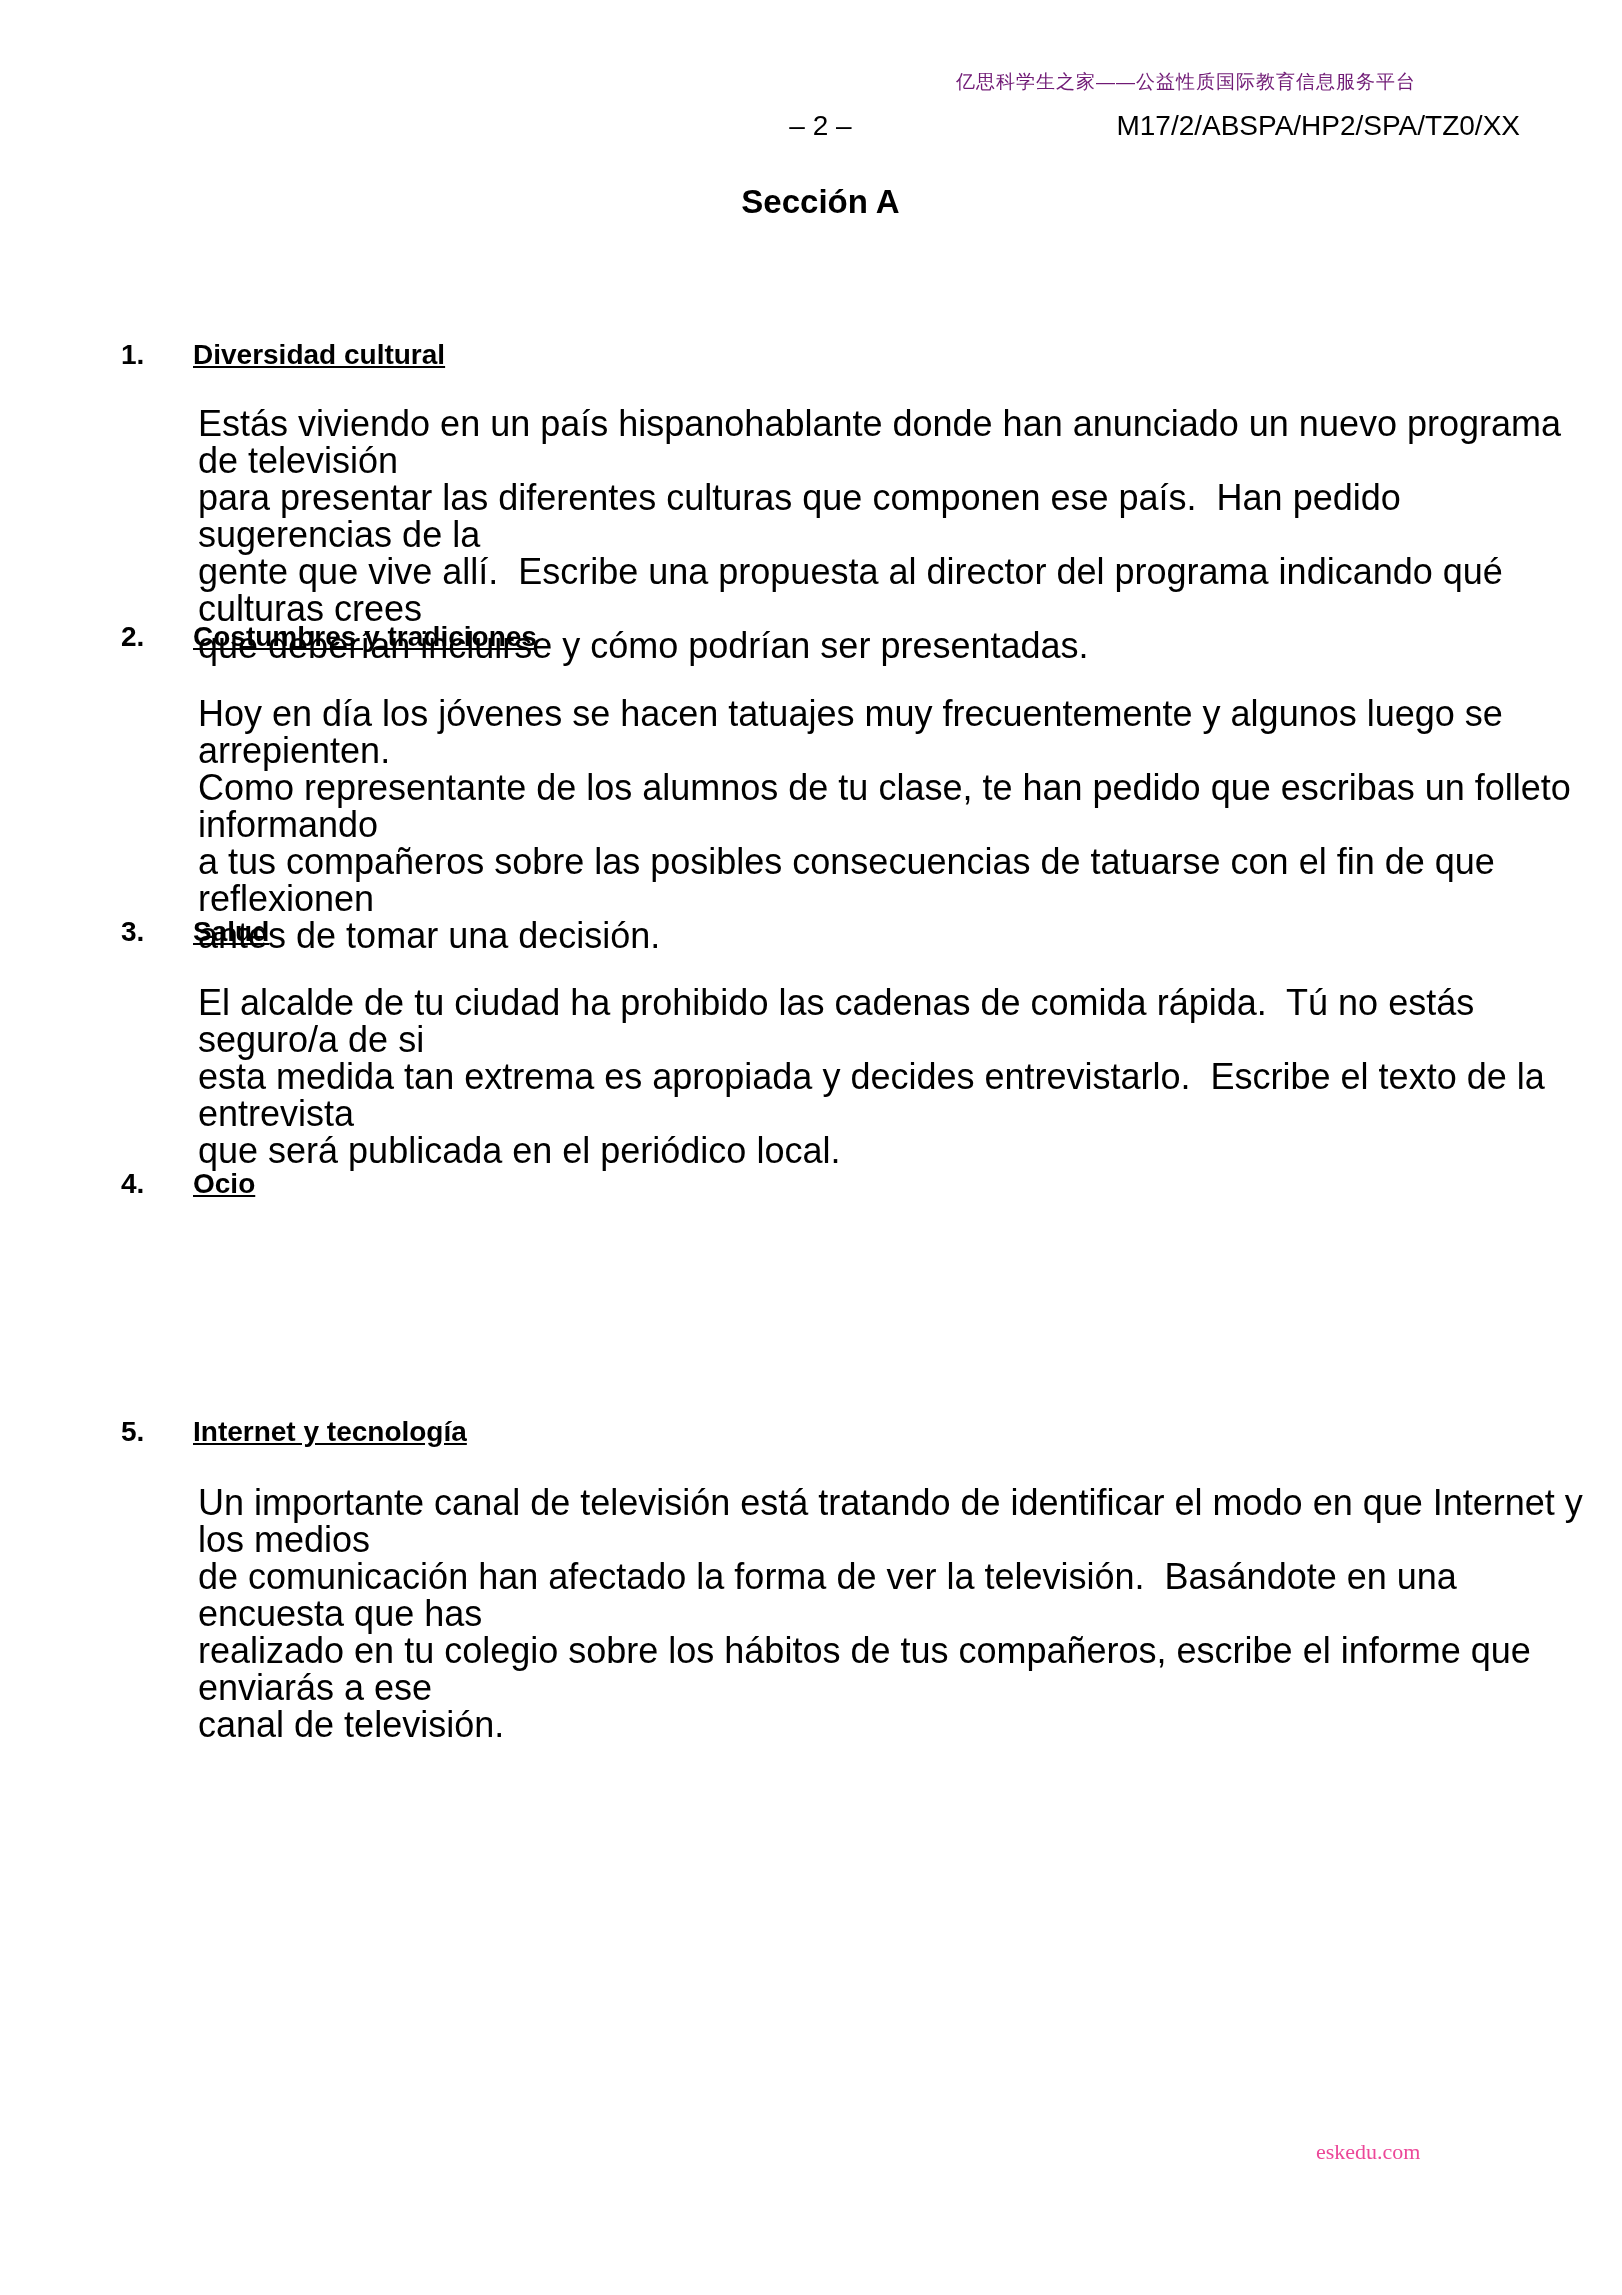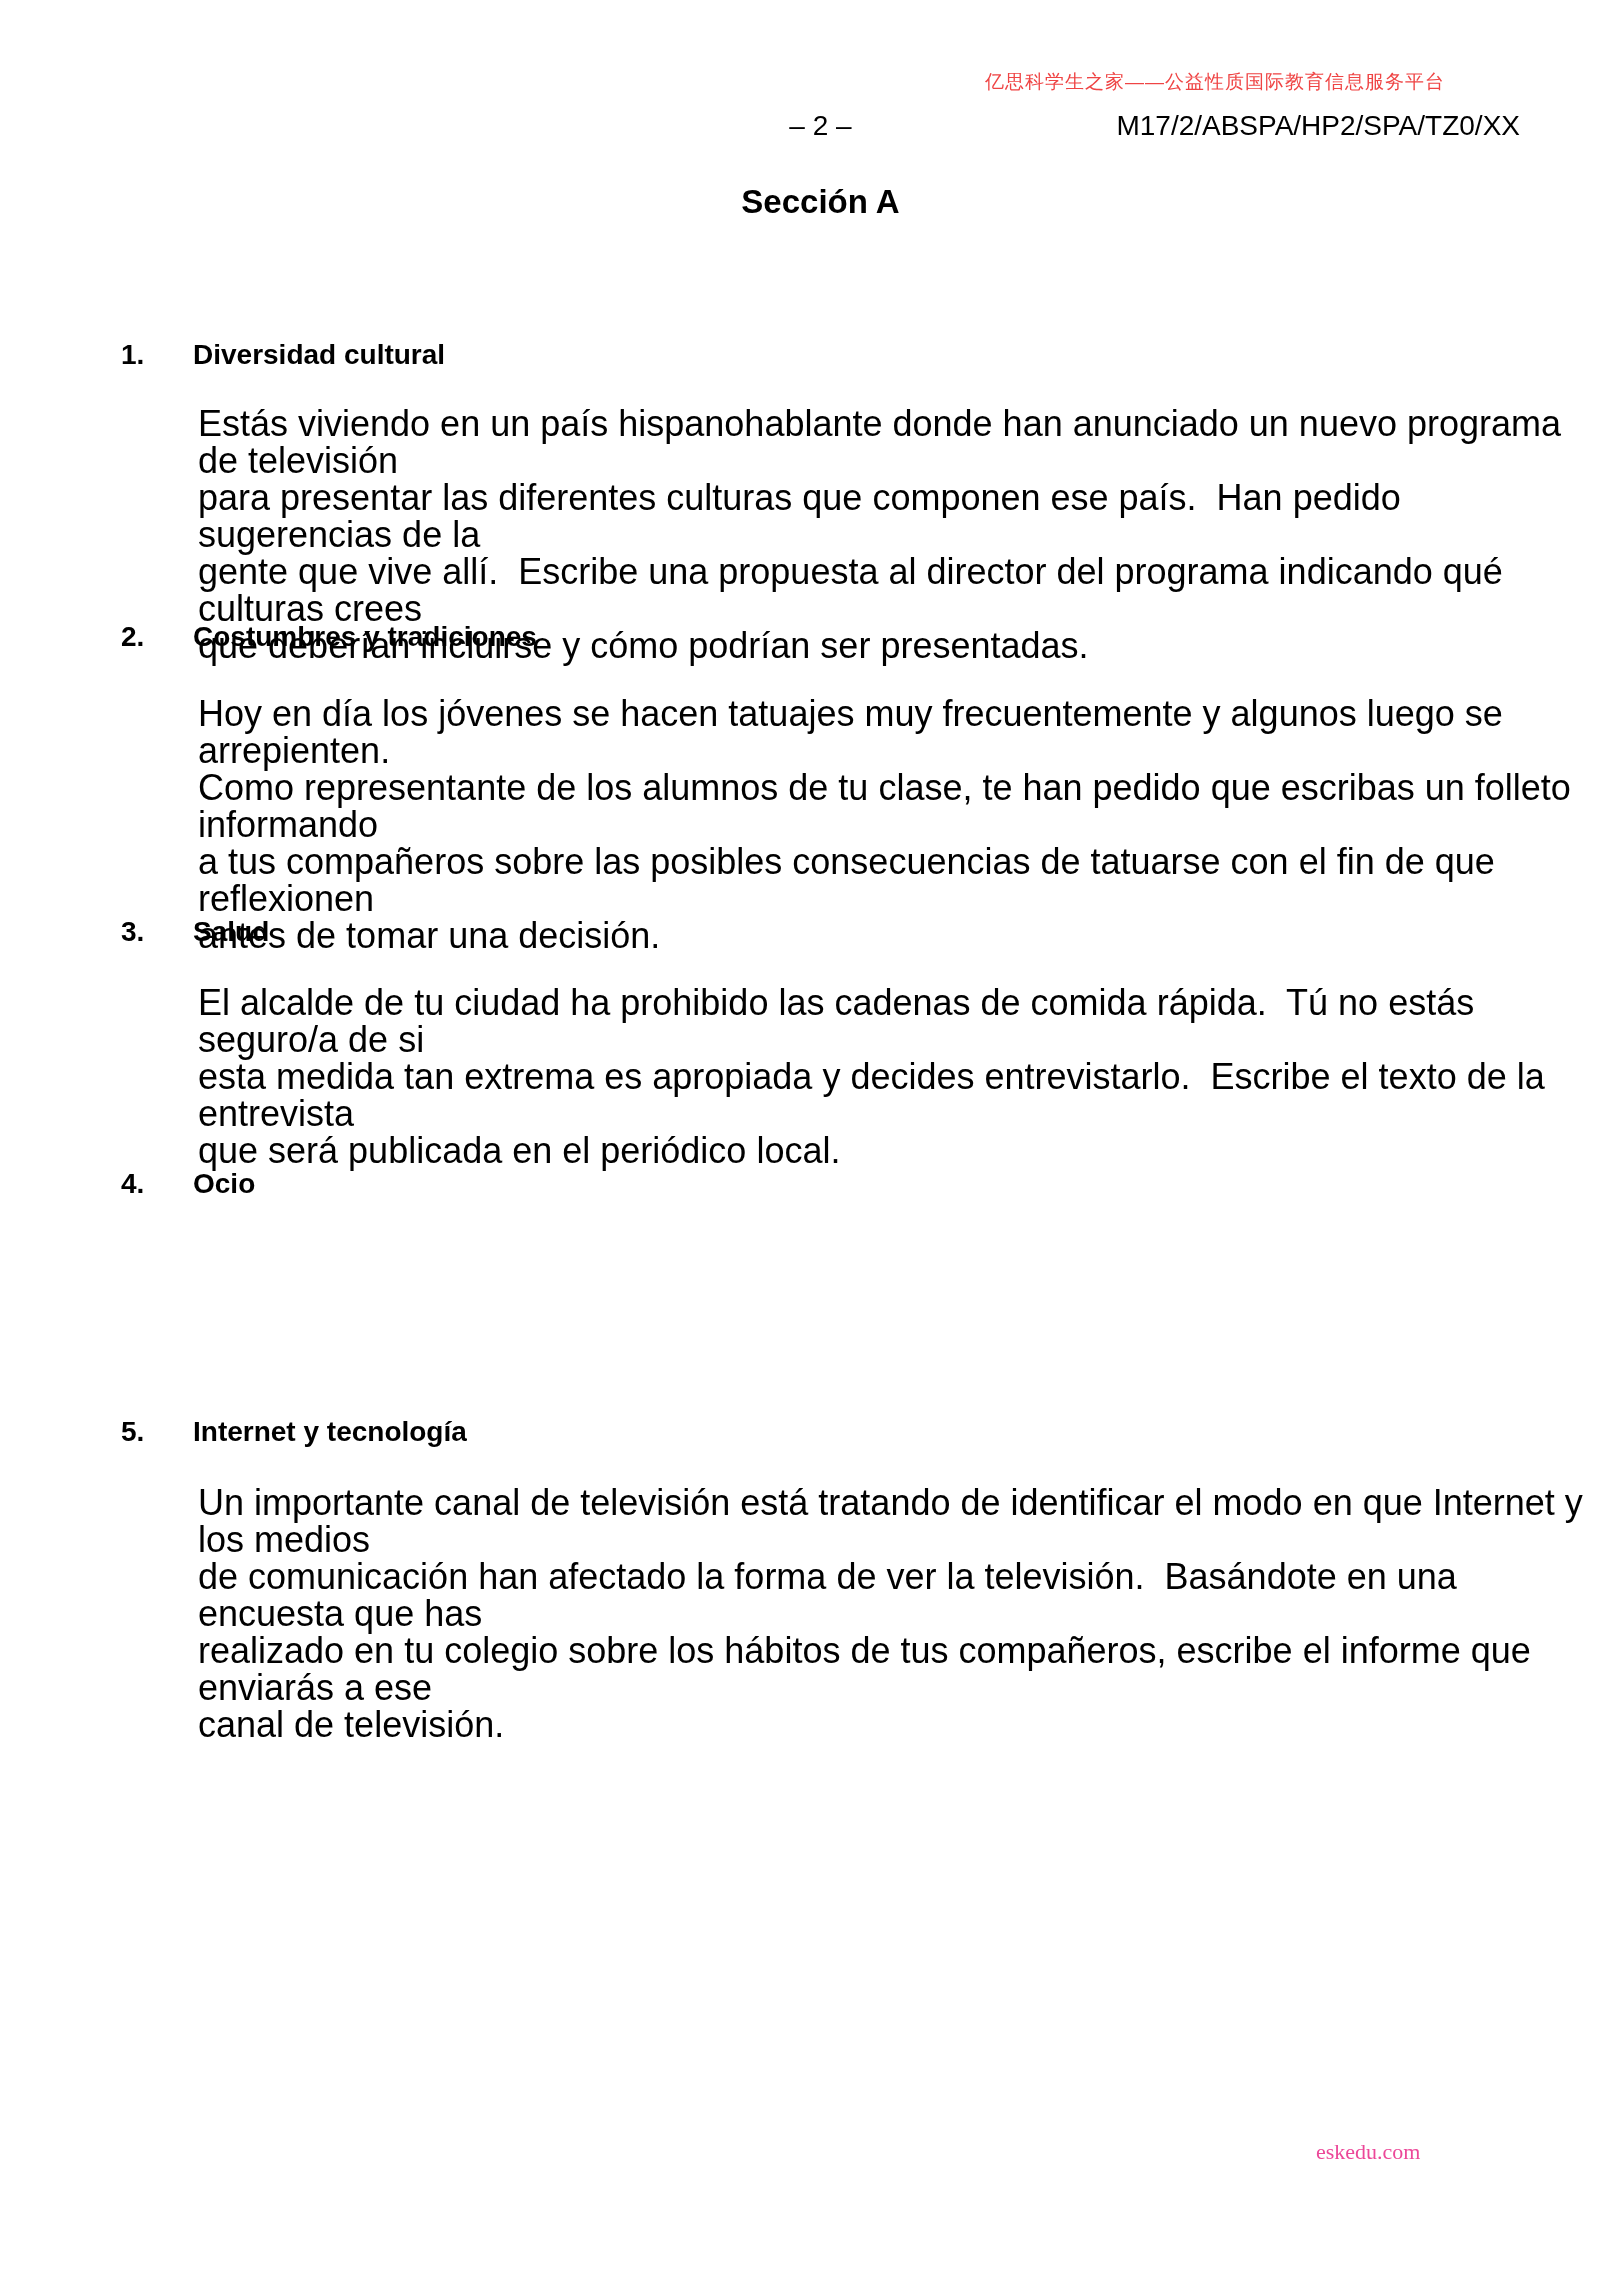--- a/index.html
+++ b/index.html
@@ -9,24 +9,24 @@
     width: 1623px;
     height: 2295px;
     background: #ffffff;
     font-family: "Liberation Sans", sans-serif;
     color: #000000;
     overflow: hidden;
   }
   .watermark {
     position: absolute;
     top: 70px;
-    right: 178px;
+    right: 207px;
     font-size: 19px;
     line-height: 24px;
-    color: #ef4444;
+    color: #701a75;
     letter-spacing: 1px;
     white-space: nowrap;
   }
   .header-row {
     position: absolute;
     top: 107px;
     left: 121px;
     width: 1399px;
     height: 37px;
     font-size: 28px;
@@ -68,20 +68,21 @@
     font-size: 28px;
     line-height: 37px;
     font-weight: bold;
   }
   .task-heading {
     position: absolute;
     left: 193px;
     font-size: 28px;
     line-height: 37px;
     font-weight: bold;
+    text-decoration: underline;
   }
   .task-body {
     position: absolute;
     left: 198px;
     width: 1388px;
     font-size: 36px;
     line-height: 37px;
     white-space: pre-wrap;
   }
   .footer-site {

